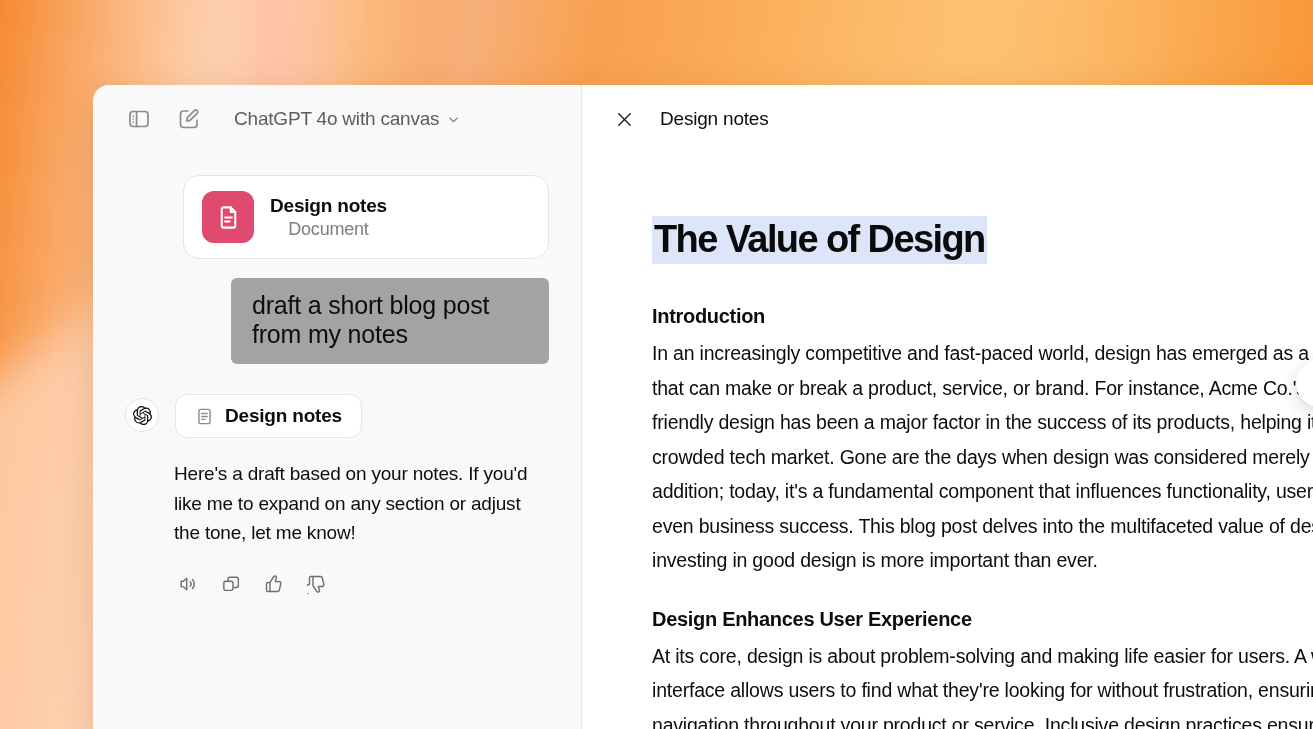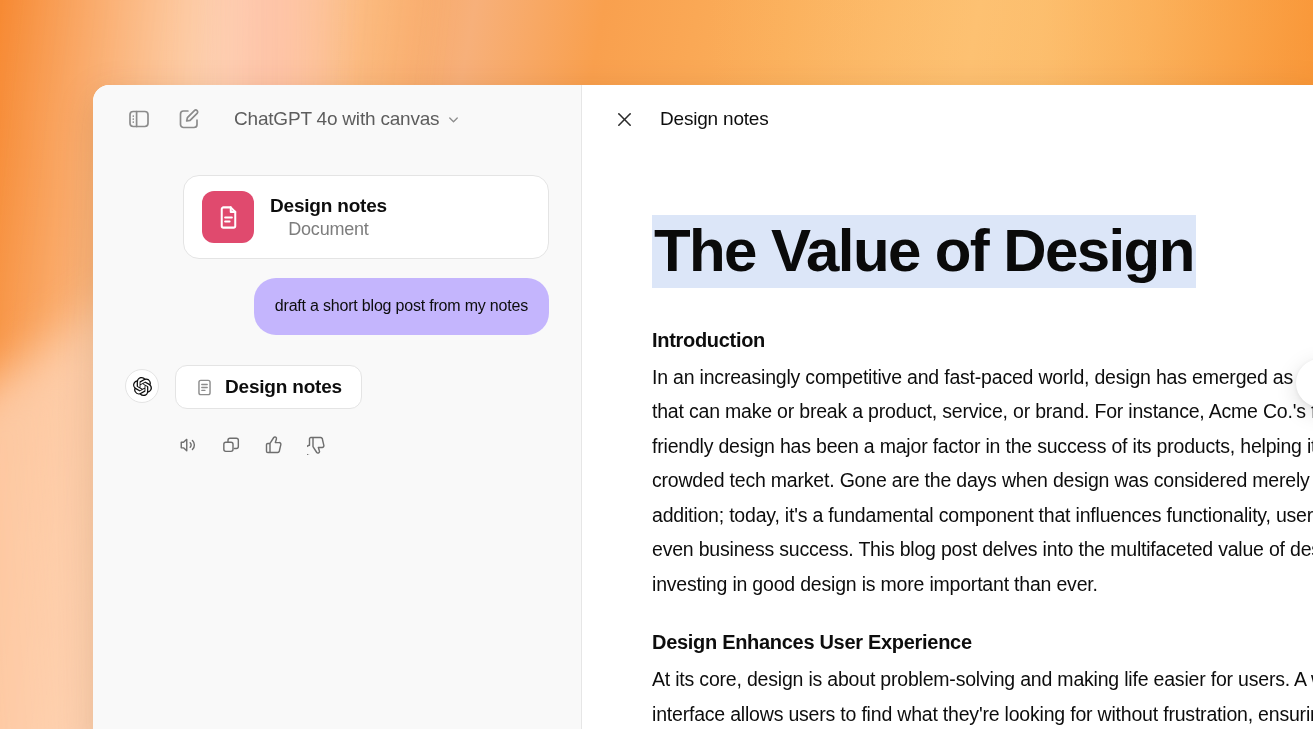--- a/index.html
+++ b/index.html
@@ -193,24 +193,24 @@
   }
 
   
   .user-row {
     display: flex;
     justify-content: flex-end;
     margin-top: 19px;
   }
   .user-bubble {
     max-width: 276px;
-    background: #c4b5fd;
-    border-radius: 22px;
+    background: #a3a3a3;
+    border-radius: 6px;
     padding: 13px 21px 15px 21px;
-    font-size: 16px;
+    font-size: 25px;
     line-height: 29px;
     color: #0D0D0D;
     letter-spacing: -0.2px;
   }
 
   
   .assistant-row {
     display: flex;
     align-items: flex-start;
     gap: 16px;
@@ -301,21 +301,21 @@
     font-size: 19px;
     color: #0D0D0D;
     letter-spacing: -0.2px;
   }
 
   .doc-body {
     padding: 66px 0 0 70px;
     width: 760px;
   }
   .doc-h1 {
-    font-size: 60px;
+    font-size: 38px;
     font-weight: bold;
     letter-spacing: -1.6px;
     color: #0A0A0A;
     line-height: 1.08;
     margin: 0;
     display: inline;
     background: #DCE6F8;
     box-decoration-break: clone;
     -webkit-box-decoration-break: clone;
     padding: 2px 2px 4px 2px;
@@ -430,20 +430,21 @@
             <div class="doc-chip">
               <svg width="19" height="19" viewBox="0 0 24 24" fill="none" stroke="#8C8C8C" stroke-width="1.8" stroke-linecap="round" stroke-linejoin="round">
                 <rect x="5" y="3" width="14" height="18" rx="2.4"></rect>
                 <line x1="8.6" y1="8.3" x2="15.4" y2="8.3"></line>
                 <line x1="8.6" y1="12" x2="15.4" y2="12"></line>
                 <line x1="8.6" y1="15.6" x2="12.6" y2="15.6"></line>
               </svg>
               <span class="doc-chip-label">Design notes</span>
             </div>
 
+            <div class="assistant-text">Here's a draft based on your notes. If you'd like me to expand on any section or adjust the tone, let me know!</div>
 
             <div class="msg-actions">
 
               <div class="act-btn">
                 <svg width="20" height="20" viewBox="0 0 24 24" fill="none" stroke="currentColor" stroke-width="1.7" stroke-linecap="round" stroke-linejoin="round">
                   <path d="M10.5 5.2 6.6 8.6H3.9v6.8h2.7l3.9 3.4z"></path>
                   <path d="M14.6 9.2a3.9 3.9 0 0 1 0 5.6"></path>
                   <path d="M17.3 6.6a7.4 7.4 0 0 1 0 10.8"></path>
                 </svg>
               </div>

